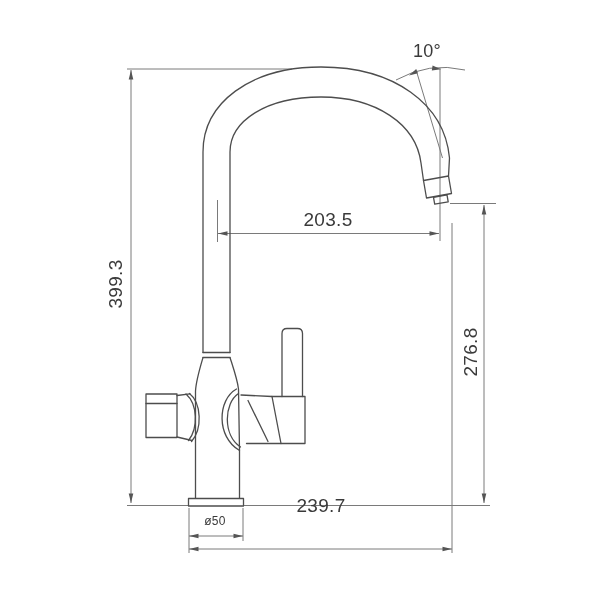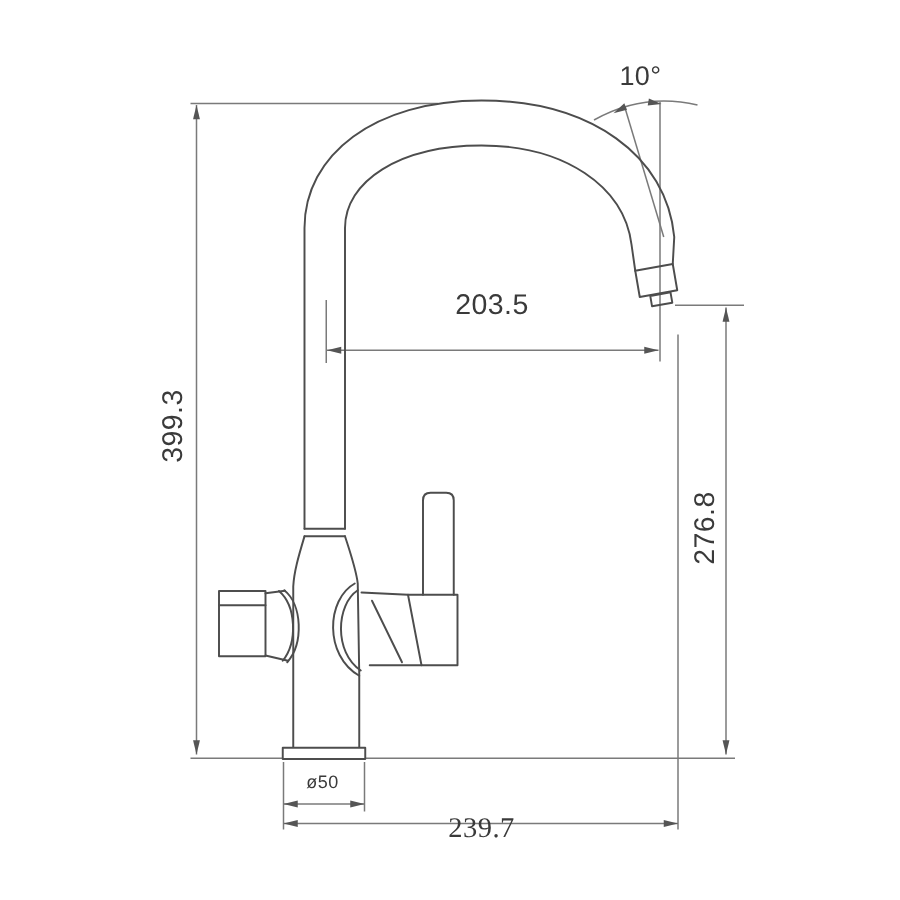--- a/index.html
+++ b/index.html
@@ -14,25 +14,25 @@
   .lbl{
     position:absolute;
     color:#3a3a3a;
     white-space:nowrap;
     transform:translate(-50%,-50%);
     font-size:19px;
     letter-spacing:0.3px;
   }
   .lbl.rot{transform:translate(-50%,-50%) rotate(-90deg);}
   #lbl-angle{left:427px;top:51px;font-size:18px;}
-  #lbl-spout-reach{left:328px;top:204px;}
+  #lbl-spout-reach{left:328px;top:220px;}
   #lbl-total-height{left:116px;top:284px;}
   #lbl-spout-height{left:471px;top:352px;}
   #lbl-base-diameter{left:215px;top:521px;font-size:12px;}
-  #lbl-total-projection{left:321px;top:553px;font-family:Liberation Serif, serif;}
+  #lbl-total-projection{left:321px;top:506px;}
 </style>
 </head>
 <body>
 
 <div id="stage">
 
   <svg id="drawing-svg" width="600" height="600" viewBox="0 0 600 600">
 
     <g stroke="#7a7a7a" stroke-width="1" fill="none">
 

